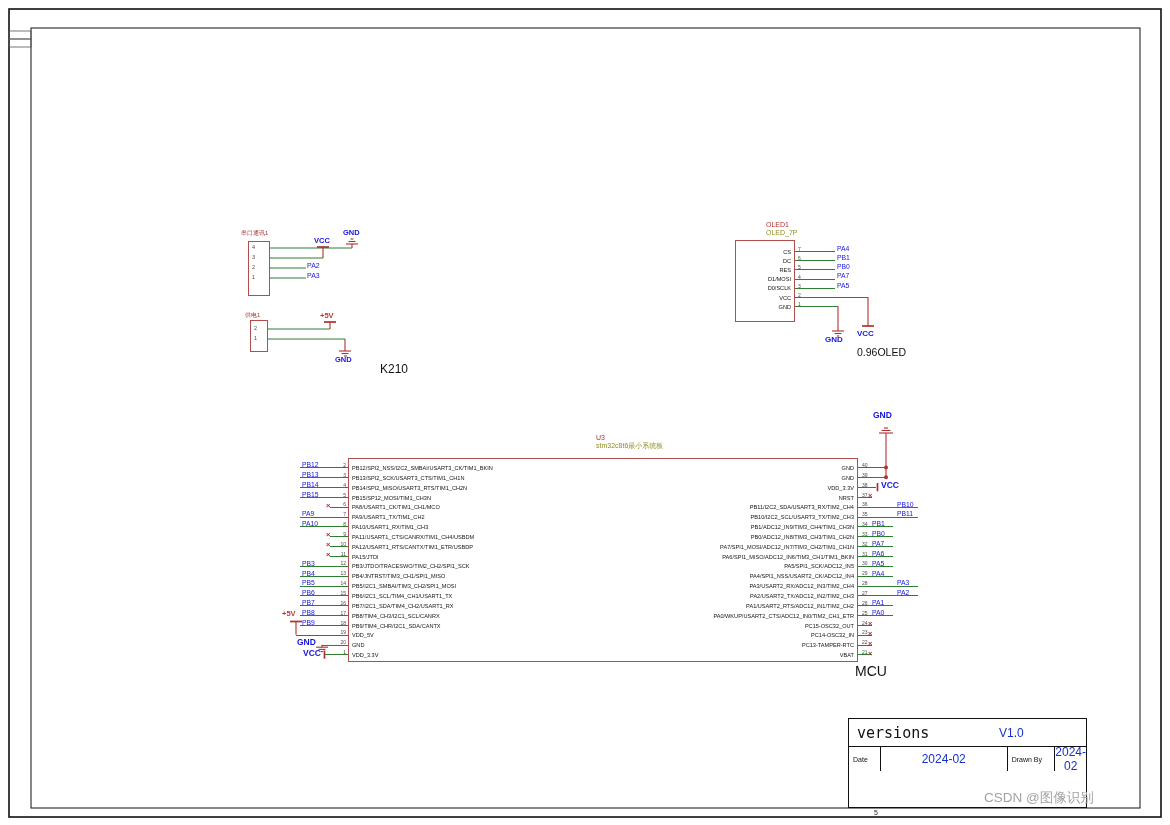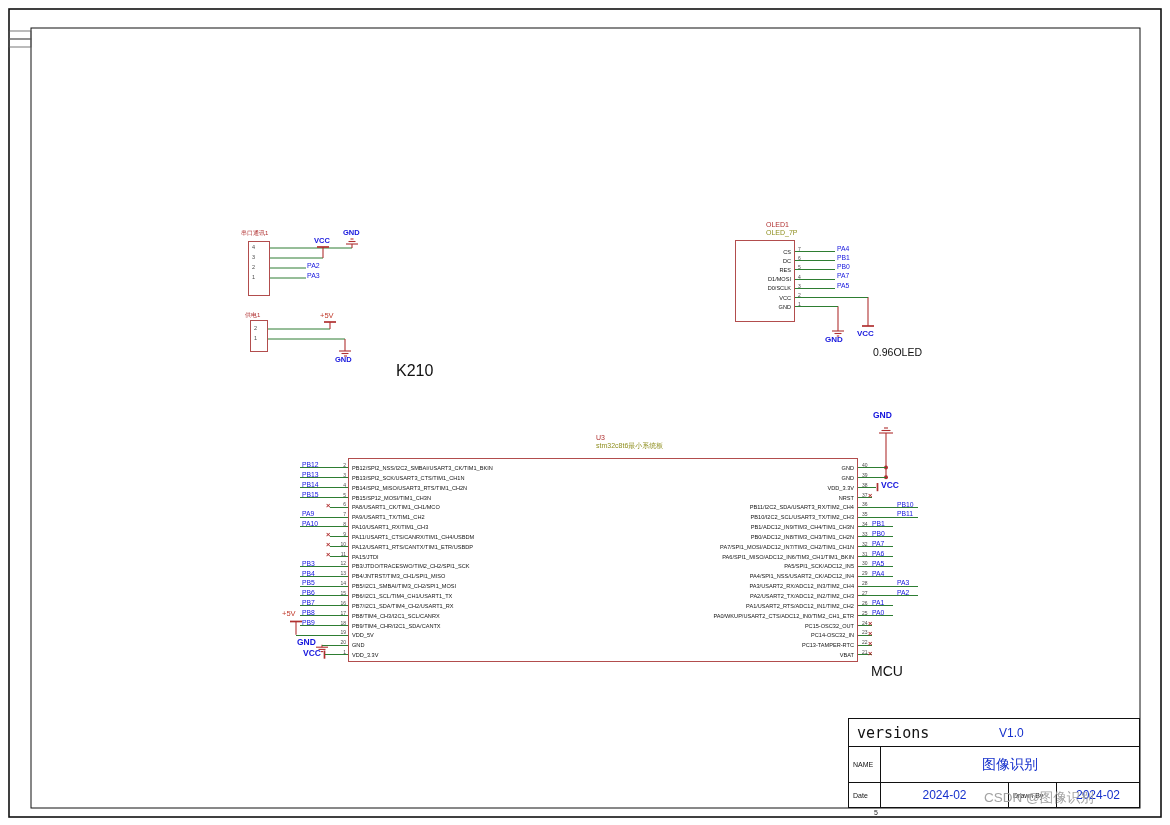--- a/index.html
+++ b/index.html
@@ -14,24 +14,24 @@
   }
   html,body{margin:0;padding:0;background:#e8e8e8;}
   .stage{
     position:relative;width:1170px;height:825px;background:#ffffff;
     font-family:"Liberation Sans",sans-serif;overflow:hidden;
   }
   svg.layer{position:absolute;left:0;top:0;}
   .cbox{position:absolute;border:1.2px solid var(--comp);box-sizing:border-box;background:transparent;}
   .refdes{position:absolute;color:var(--ref);font-size:7px;line-height:8px;white-space:nowrap;}
   .value{position:absolute;color:var(--olive);font-size:7px;line-height:8px;white-space:nowrap;}
-  .caption{position:absolute;color:#111;white-space:nowrap;margin-left:16px;}
+  .caption{position:absolute;color:#111;white-space:nowrap;}
   .netlbl{position:absolute;color:var(--net);font-size:7px;line-height:7px;white-space:nowrap;}
   .pwrlbl{position:absolute;color:var(--net);font-size:8.5px;font-weight:bold;line-height:9px;white-space:nowrap;}
-  .pwrred{position:absolute;color:#c03a2b;font-size:7.5px;font-weight:normal;line-height:8px;white-space:nowrap;}
+  .pwrred{position:absolute;color:#c03a2b;font-size:7.5px;font-weight:bold;line-height:8px;white-space:nowrap;}
 
   .pinrows{position:absolute;}
   .prow{position:relative;}
   .mcu-rows .prow{height:9.85px;}
   .oled-rows .prow{height:9.2px;}
   .conn-rows .prow{height:10px;}
   .wire{position:absolute;height:1px;background:var(--wire);display:none;}
   .prow[data-ext] .wire{display:block;}
   .pnum{position:absolute;font-size:5px;line-height:5px;color:var(--pinnum);}
   .pname{position:absolute;font-size:5.6px;line-height:6px;color:var(--pinname);white-space:nowrap;}
@@ -76,21 +76,21 @@
   .oled-rows .pnum{left:98px;width:12px;top:0;}
   .oled-rows .pname{right:109px;top:1.6px;}
   .oled-rows .net{left:137px;bottom:4.4px;}
 
   
   .ser-rows{left:248px;top:243px;width:22px;height:40px;}
   .pwr-rows{left:250px;top:324px;width:18px;height:20px;}
   .conn-rows .pnum{left:4px;top:2px;font-size:5.5px;}
 
   
-  .tblock{position:absolute;left:848px;top:718px;width:292px;height:90px;border:1px solid #111;box-sizing:border-box;background:#fff;}
+  .tblock{position:absolute;left:848px;top:718px;width:239px;height:90px;border:1px solid #111;box-sizing:border-box;background:#fff;}
   .tb-row{position:relative;box-sizing:border-box;}
   .tb-r1{height:28px;border-bottom:1px solid #111;}
   .tb-r2{height:36px;border-bottom:1px solid #111;display:flex;}
   .tb-r3{height:24px;display:flex;}
   .tb-versions{position:absolute;left:8px;top:5px;font-family:"DejaVu Sans Mono",monospace;font-size:15px;color:#111;}
   .tb-v{position:absolute;left:150px;top:7px;color:#1530cc;font-size:12px;}
   .tb-cell{box-sizing:border-box;border-right:1px solid #111;display:flex;align-items:center;}
   .tb-cell:last-child{border-right:none;}
   .tb-small{font-size:7px;color:#111;padding-left:4px;}
   .tb-blue{color:#1530cc;justify-content:center;}
@@ -210,21 +210,21 @@
 
   <div class="prow">
       <span class="pnum">2</span>
     </div>
       <div class="prow">
       <span class="pnum">1</span>
     </div>
     </div>
   <div class="pwrred" style="left:320px;top:312px;">+5V</div>
   <div class="pwrlbl" style="left:335px;top:355px;font-size:7.5px;">GND</div>
-  <div class="caption" style="left:380px;top:362px;font-size:16px;">K210</div>
+  <div class="caption" style="left:380px;top:362px;font-size:12px;">K210</div>
 
   <div class="refdes" style="left:766px;top:221px;">OLED1</div>
   <div class="value" style="left:766px;top:229px;">OLED_7P</div>
   <div class="cbox" style="left:735px;top:240px;width:60px;height:82px;"></div>
   <div class="pinrows oled-rows">
 
   <div class="prow" data-ext="label">
       <span class="wire"></span>
       <span class="pnum">7</span>
       <span class="pname">CS</span>
@@ -567,24 +567,20 @@
   <div class="pwrlbl" style="left:881px;top:481px;">VCC</div>
   <div class="pwrred" style="left:282px;top:610px;">+5V</div>
   <div class="pwrlbl" style="left:297px;top:638px;">GND</div>
   <div class="pwrlbl" style="left:303px;top:649px;">VCC</div>
 
   <div class="tblock">
     <div class="tb-row tb-r1">
       <span class="tb-versions">versions</span>
       <span class="tb-v">V1.0</span>
     </div>
-    <div class="tb-row tb-r2">
-      <div class="tb-cell tb-small" style="width:32px;">NAME</div>
-      <div class="tb-cell tb-blue tb-name-val" style="flex:1;">图像识别</div>
-    </div>
     <div class="tb-row tb-r3">
       <div class="tb-cell tb-small" style="width:32px;">Date</div>
       <div class="tb-cell tb-blue tb-date-val" style="width:128px;">2024-02</div>
       <div class="tb-cell tb-small" style="width:48px;">Drawn By</div>
       <div class="tb-cell tb-blue tb-date-val" style="flex:1;">2024-02</div>
     </div>
   </div>
 
   <div class="watermark">CSDN @图像识别</div>
   <div class="sheetnum">5</div>

